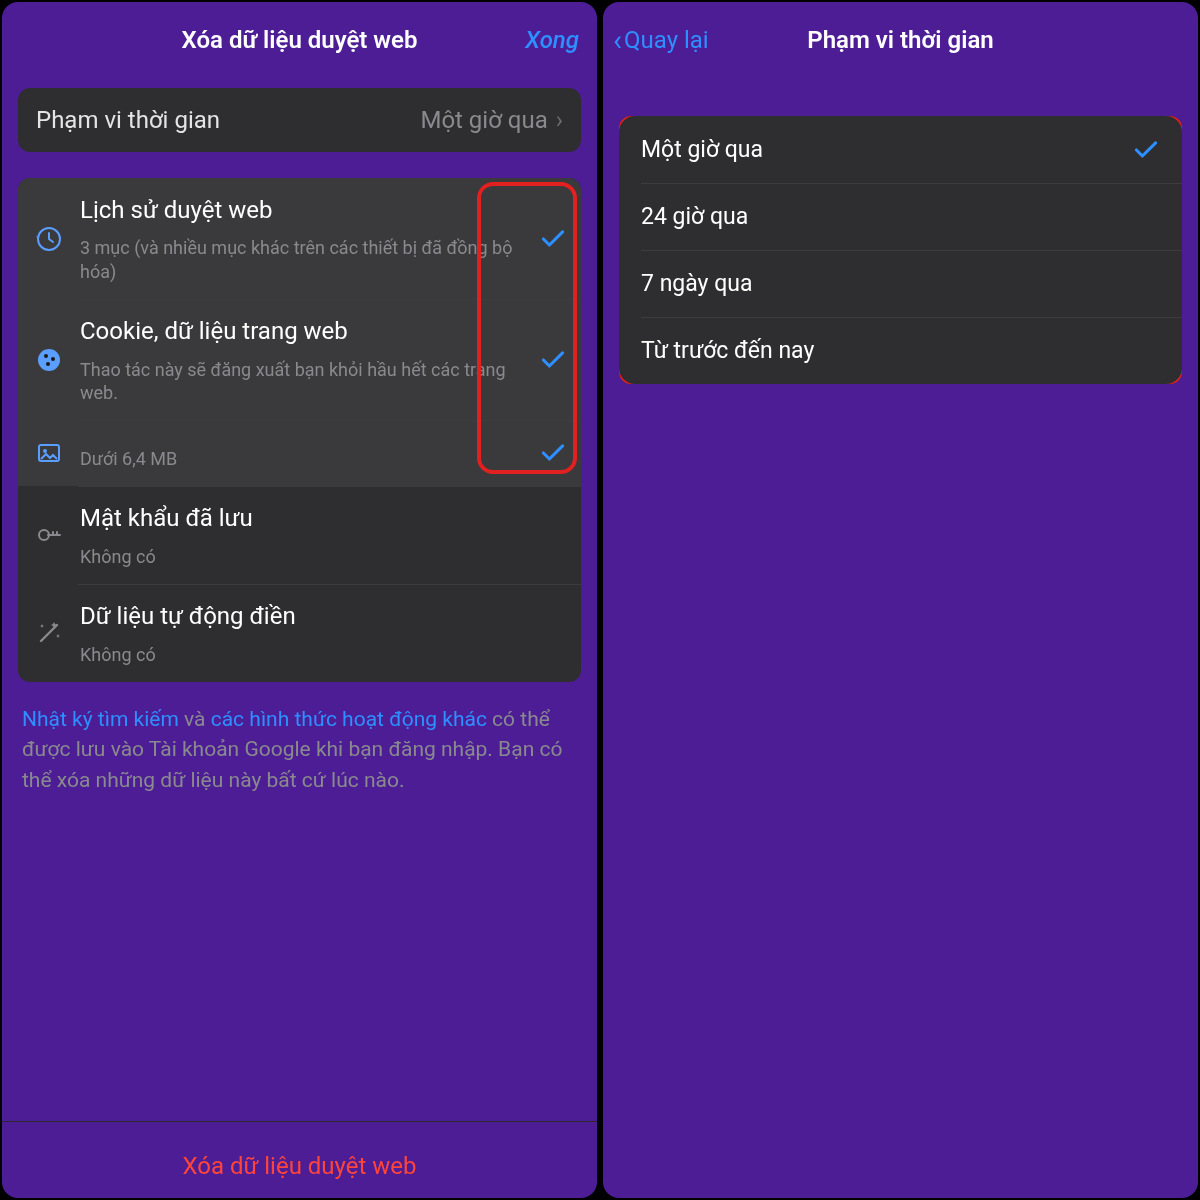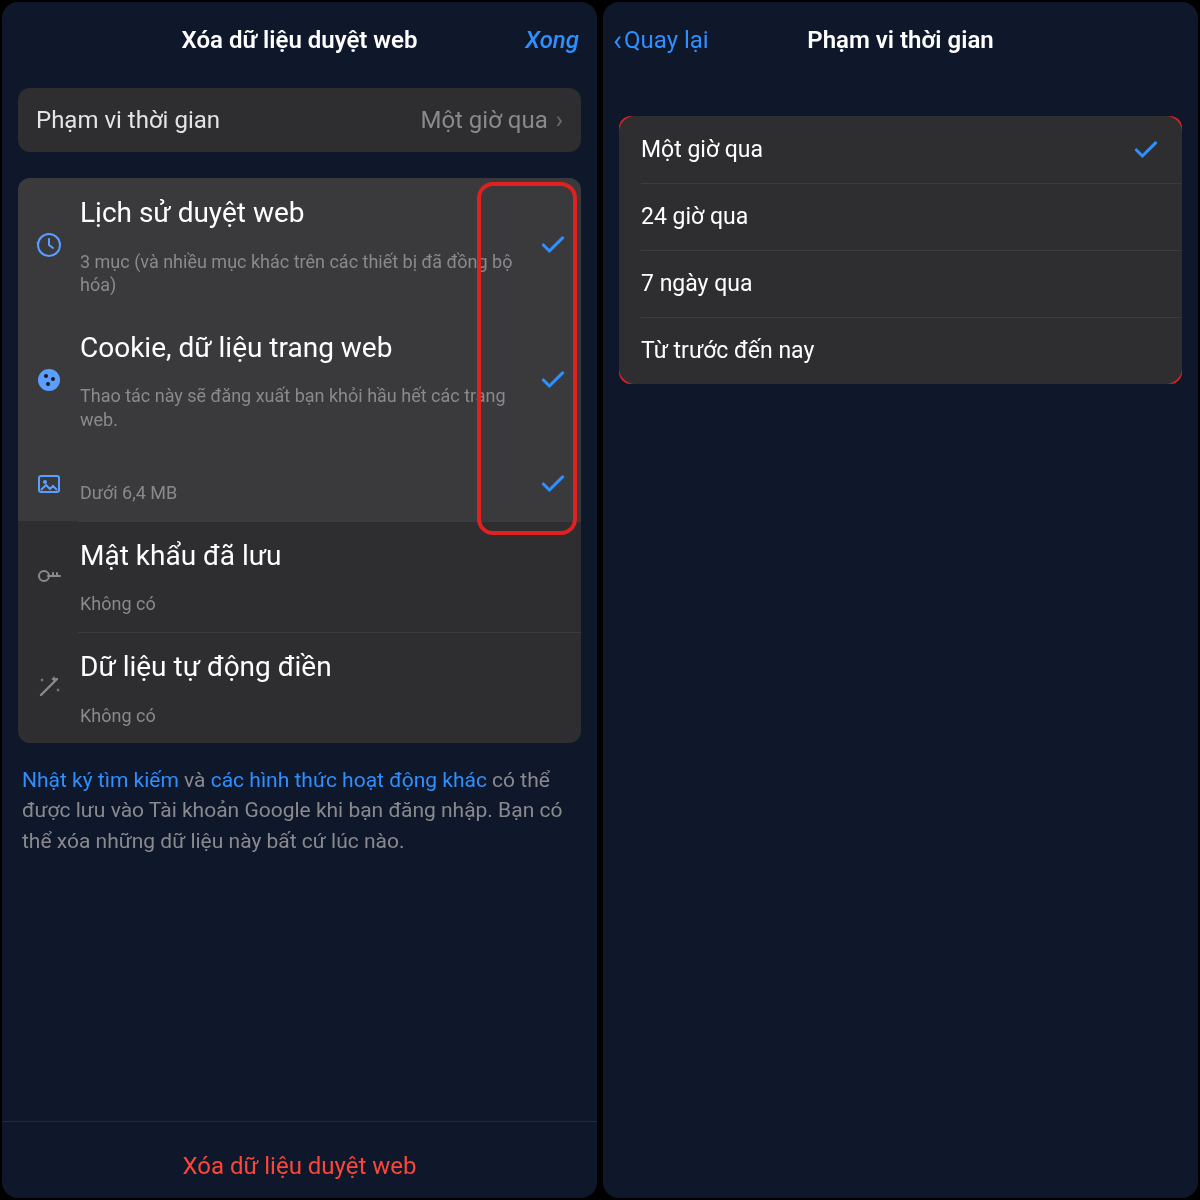--- a/index.html
+++ b/index.html
@@ -6,21 +6,21 @@
   body {
     width: 1200px;
     height: 1200px;
     background: #000;
     font-family: -apple-system, BlinkMacSystemFont, "Segoe UI", Roboto, sans-serif;
     display: flex;
     overflow: hidden;
   }
   .panel {
     flex: 1;
-    background: #0f172a;
+    background: #4c1d95;
     border: 2px solid #000;
     border-radius: 18px;
     display: flex;
     flex-direction: column;
     overflow: hidden;
   }
   .panel-left { margin-right: 1px; }
   .panel-right { margin-left: 1px; }
 
   
@@ -97,22 +97,22 @@
     width: 34px;
     height: 34px;
     margin-right: 14px;
     display: flex;
     align-items: center;
     justify-content: center;
     flex-shrink: 0;
   }
   .item-icon svg { width: 30px; height: 30px; }
   .item-text { flex: 1; min-width: 0; padding-right: 8px; }
-  .item-title { color: #fff; font-size: 28px; line-height: 1.35; }
-  .item-sub { color: #8a8a8e; font-size: 18px; line-height: 1.3; margin-top: 18px; }
+  .item-title { color: #fff; font-size: 24px; line-height: 1.35; }
+  .item-sub { color: #8a8a8e; font-size: 18px; line-height: 1.3; margin-top: 10px; }
   .item-check {
     width: 28px;
     display: flex;
     align-items: center;
     justify-content: center;
     flex-shrink: 0;
   }
   .item-check svg { width: 24px; height: 24px; }
 
   

